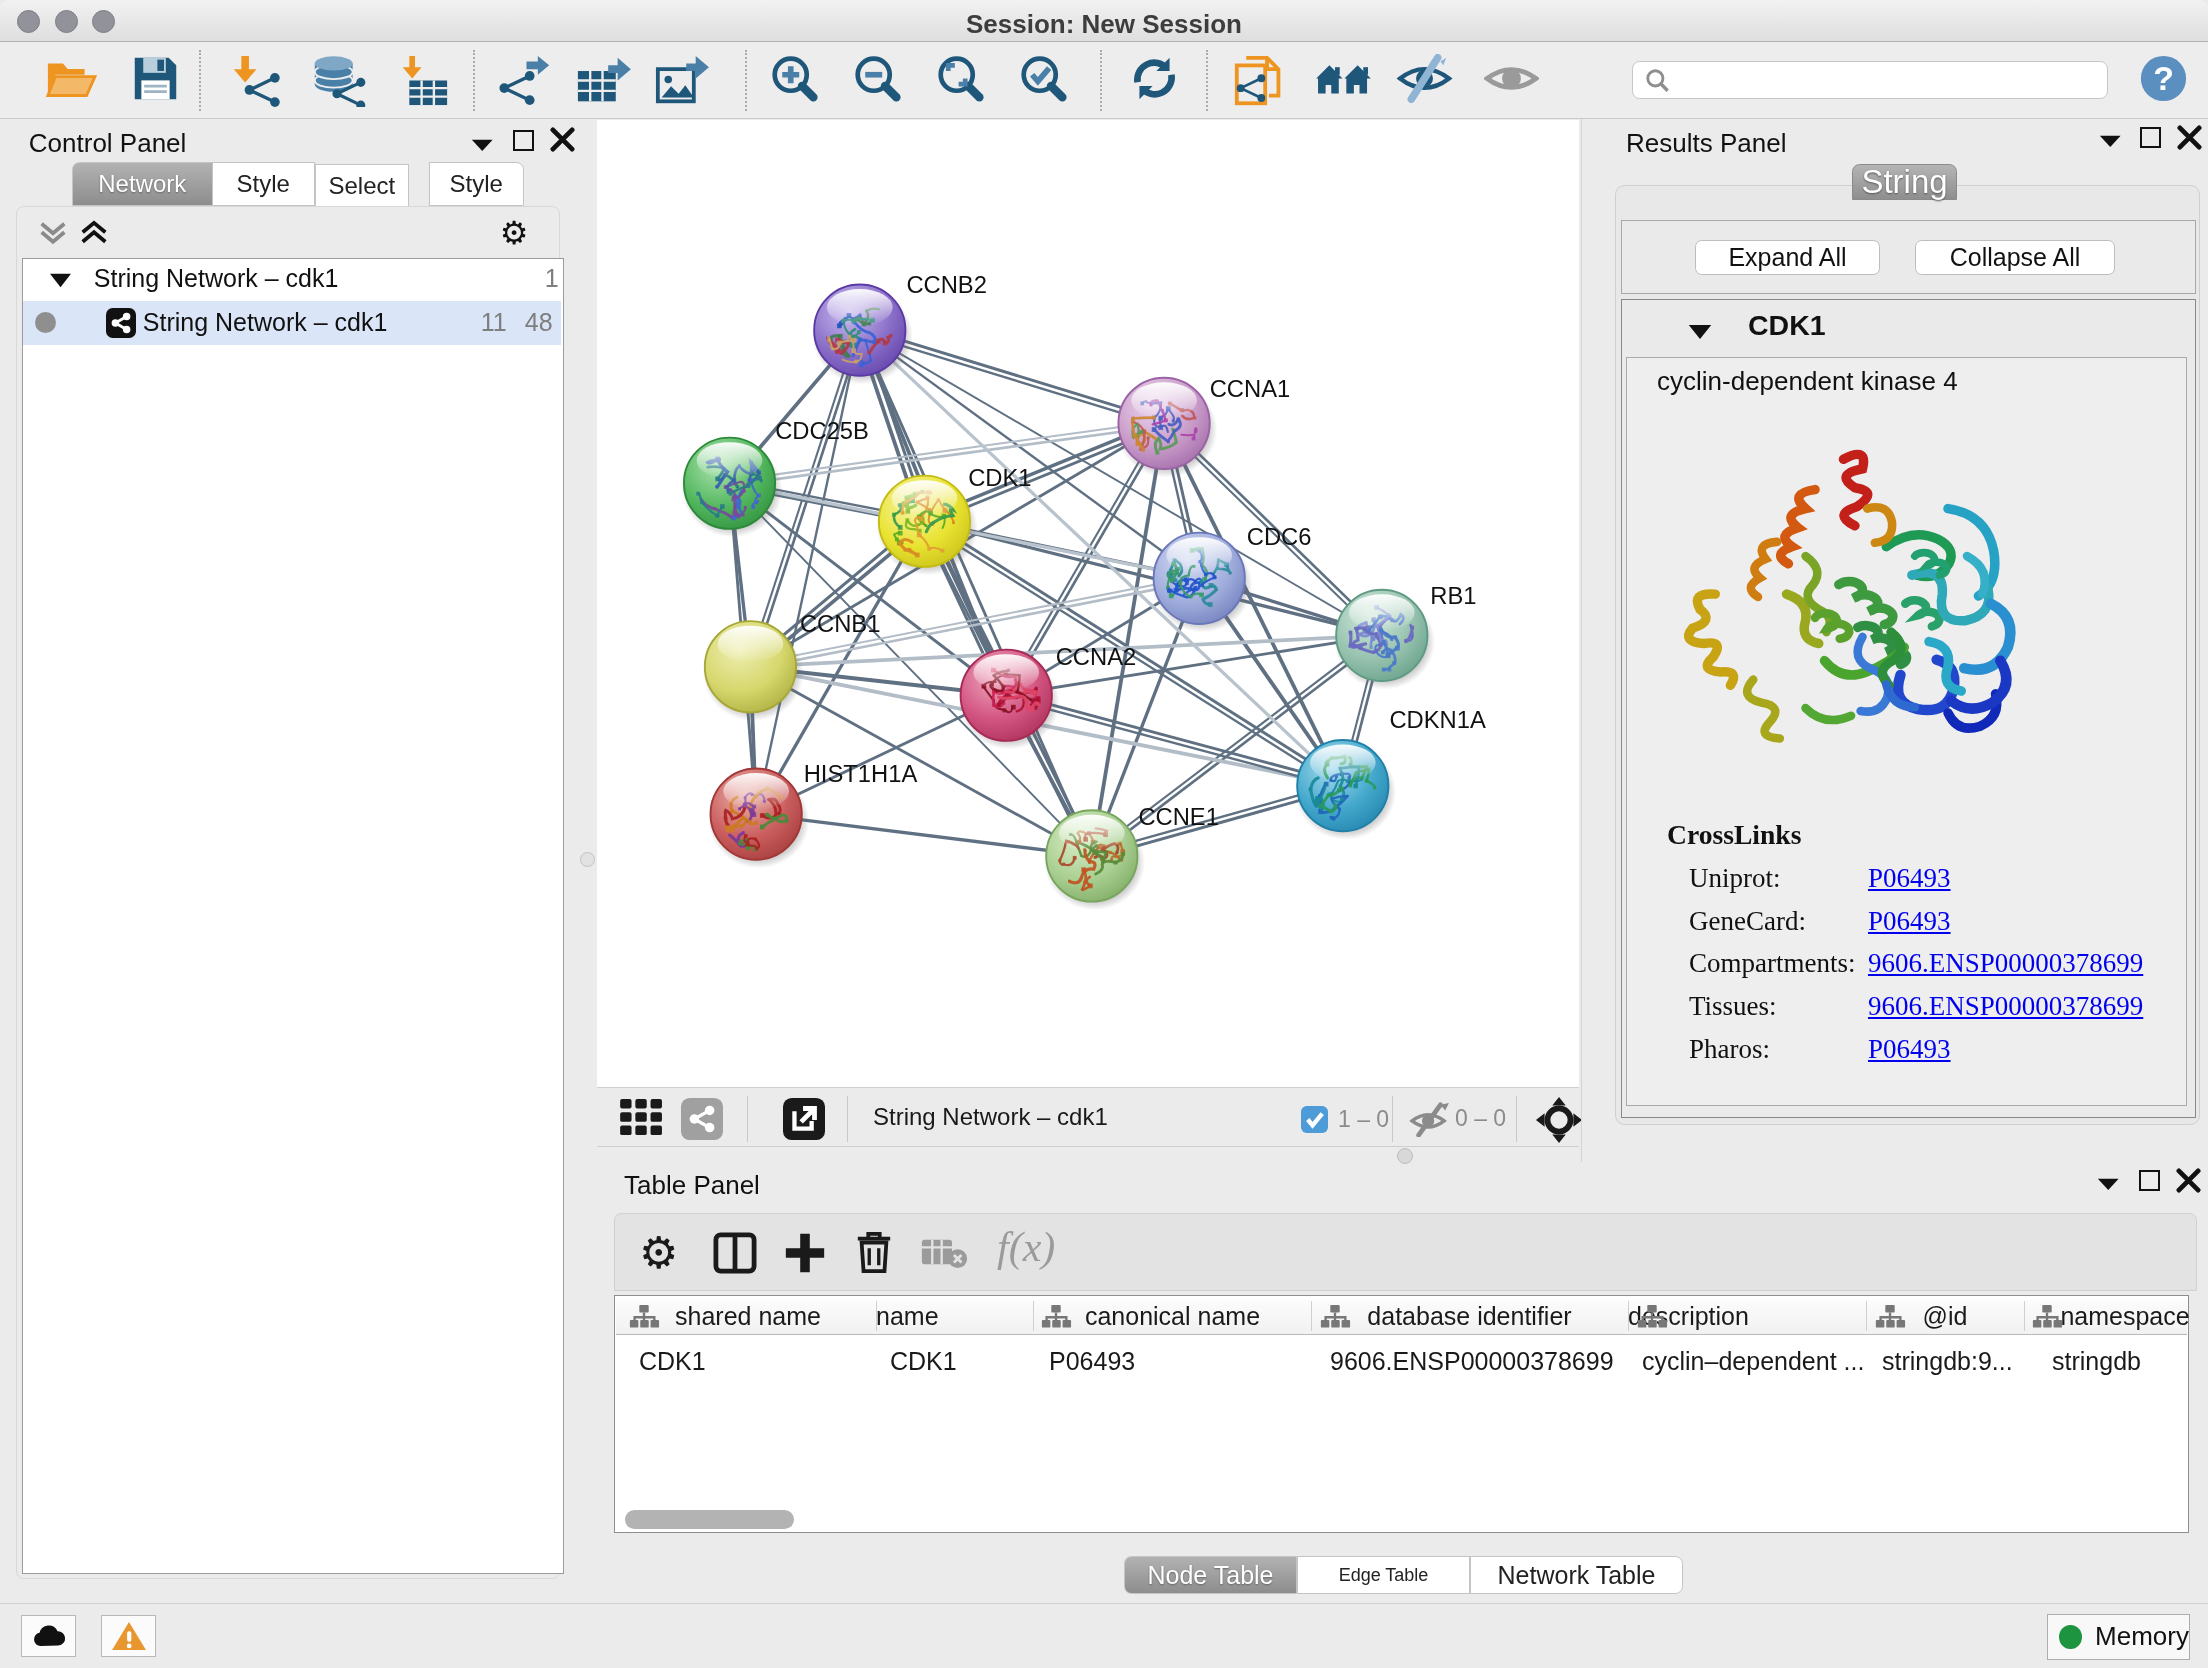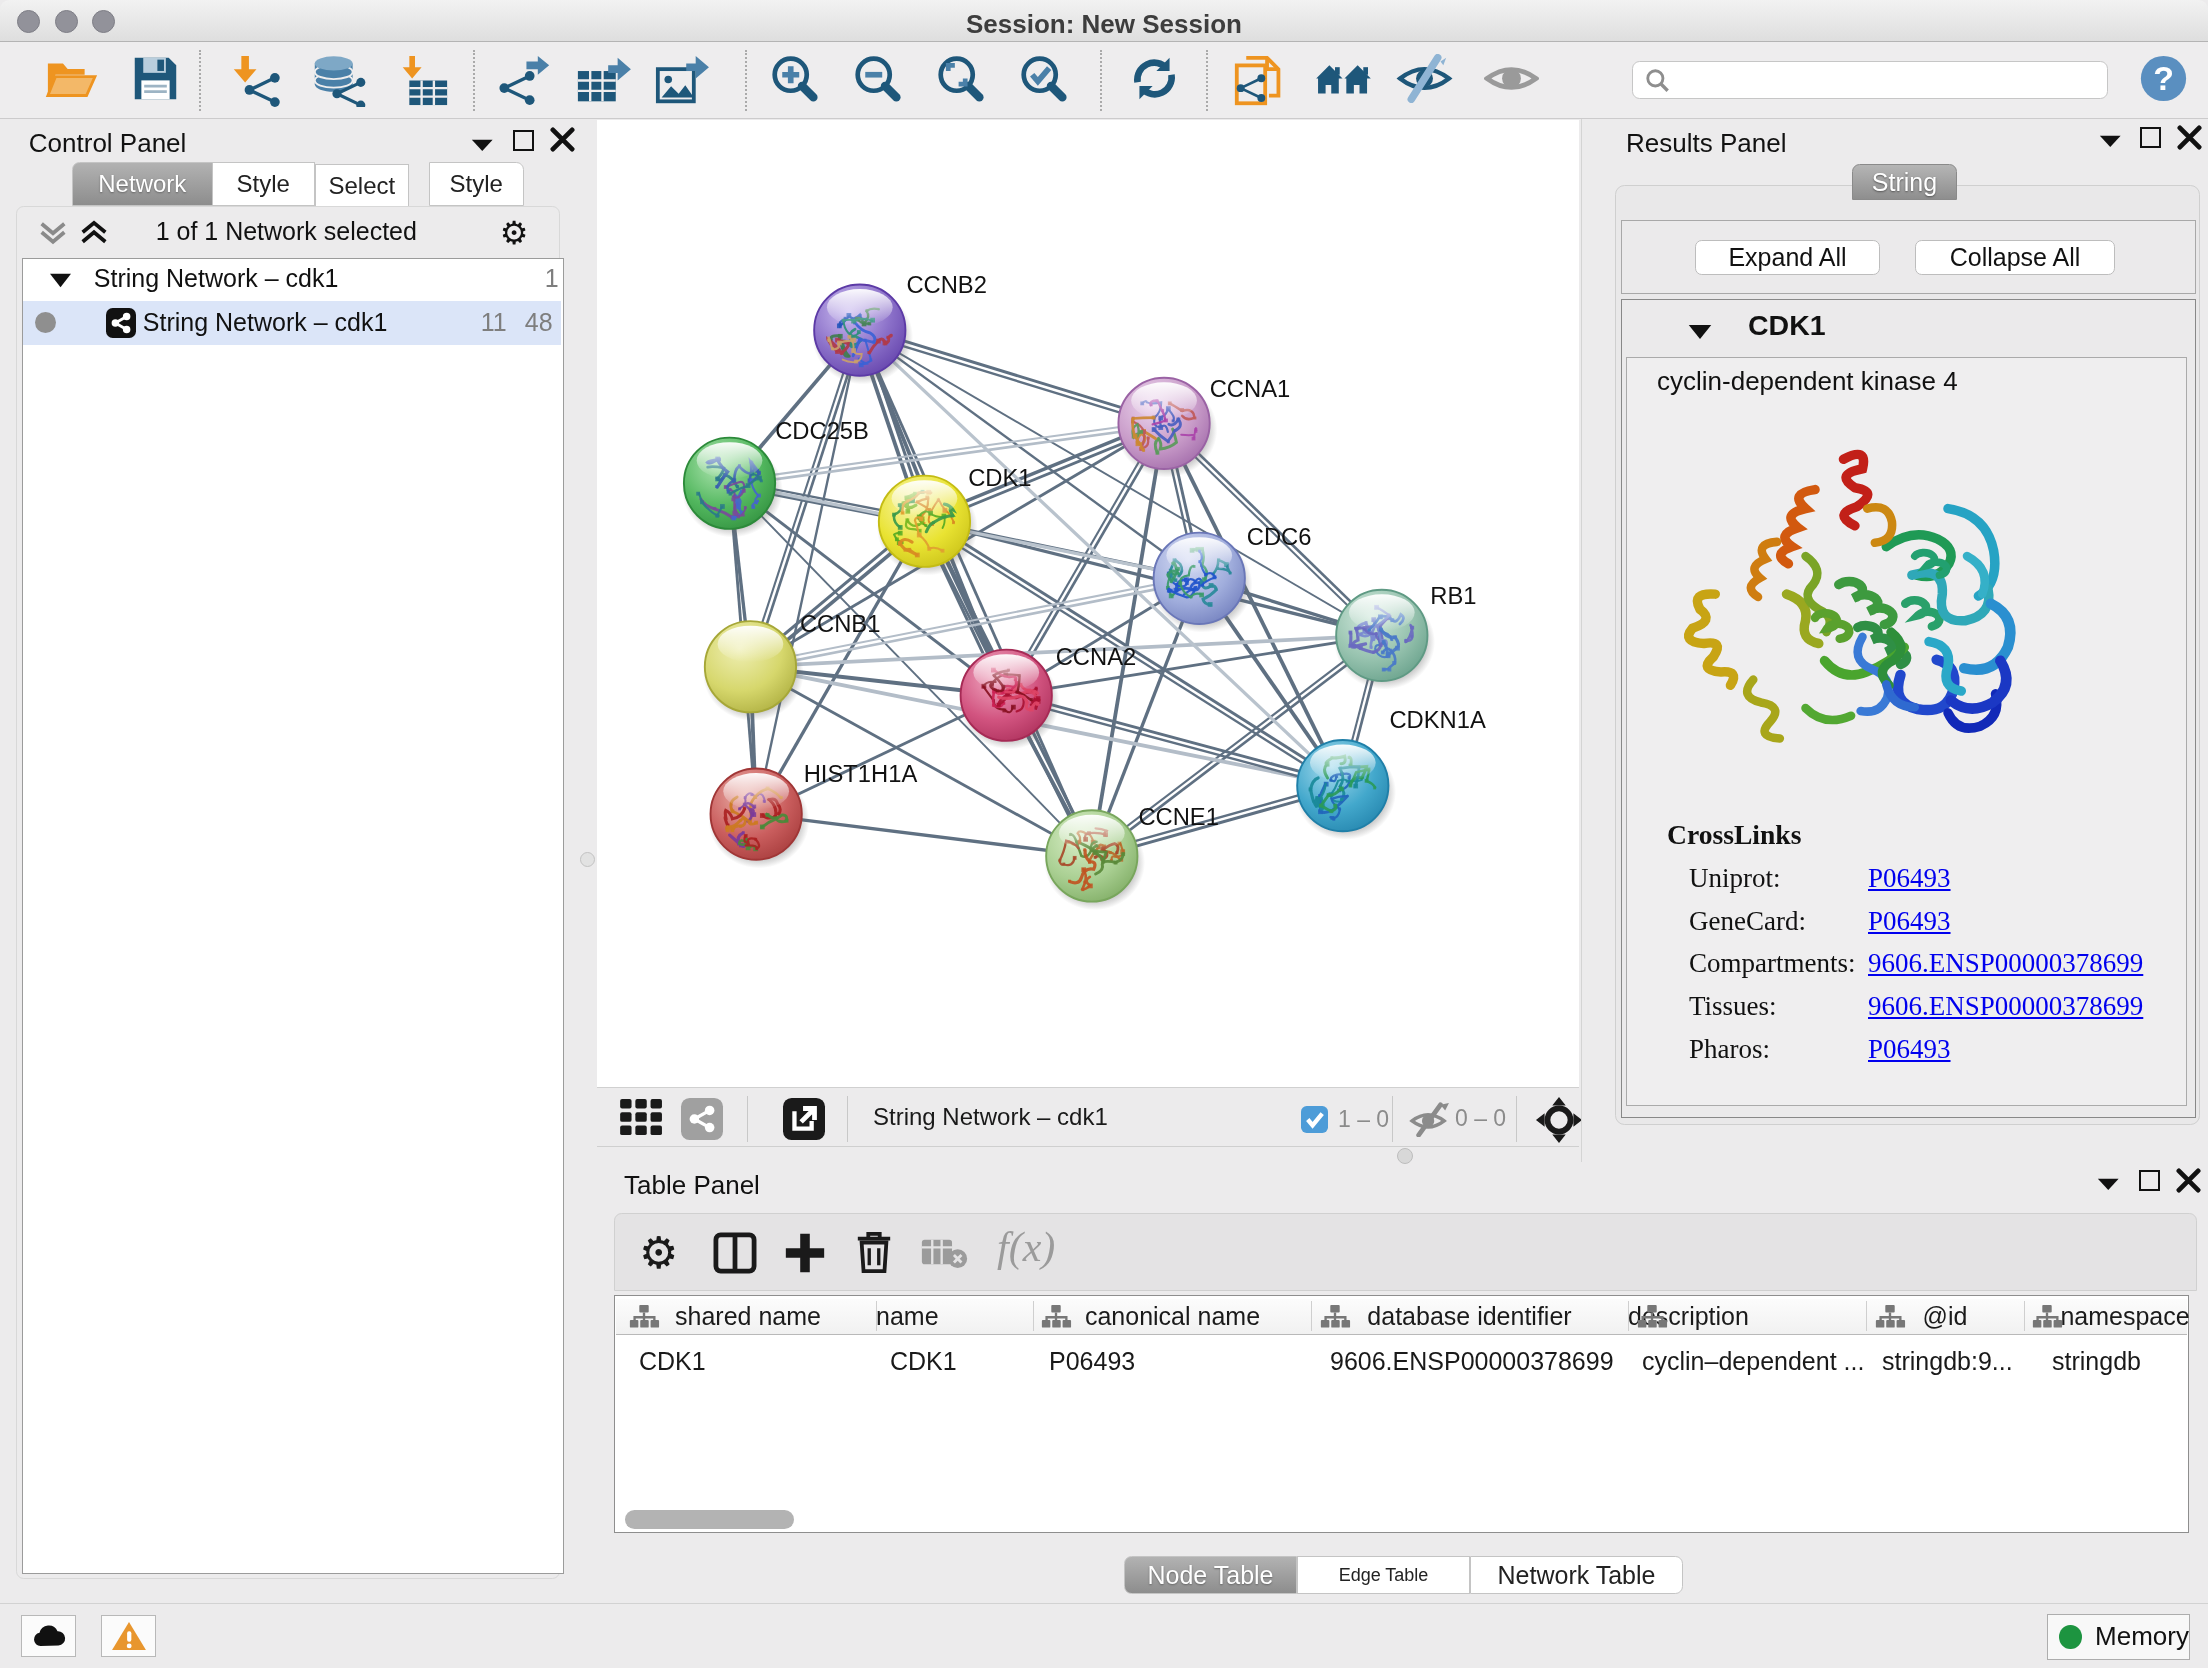--- a/index.html
+++ b/index.html
@@ -189,21 +189,20 @@
   <div class="abs tab" style="left:310px;top:45px;width:94px">Select</div>
   <div class="abs tab" style="left:424px;top:43px;width:95px;border-radius:0 7.6px 0 0">Style</div>
   <div class="abs" style="left:11.4px;top:87px;width:544px;height:1373px;border:1px solid #d8d8d8;border-radius:7.6px;background:#ecebec"></div>
 
   <div class="abs" style="left:31px;top:100px"><svg width="34" height="28.5" viewBox="0 0 36 30">
         <path d="M6 5 L18 15 L30 5 M6 14 L18 24 L30 14" stroke="#8a8a8a" stroke-width="4" fill="none"></path>
       </svg></div>
   <div class="abs" style="left:72px;top:100px"><svg width="34" height="28.5" viewBox="0 0 36 30">
         <path d="M6 14 L18 4 L30 14 M6 24 L18 14 L30 24" stroke="#111" stroke-width="4" fill="none"></path>
       </svg></div>
-  <div class="abs" style="left:0;top:98px;width:563px;text-align:center;font-size:25px;color:#111">1 of 1 Network selected</div>
   <div class="abs" style="left:495px;top:95px;font-size:32px;color:#111">⚙</div>
   <div id="treebox" class="abs">
     <div class="abs" style="left:24px;top:11.4px"><svg width="27" height="21" viewBox="0 0 28 22">
           <path d="M3 4 L25 4 L14 18 Z" fill="#111"></path>
         </svg></div>
     <div class="abs" style="left:71px;top:4.8px;font-size:25px;color:#111">String Network – cdk1</div>
     <div class="abs" style="left:522px;top:4.8px;font-size:25px;color:#7e7e7e">1</div>
     <div class="abs" style="left:0;top:42px;width:538px;height:44px;background:#dbe5f8">
       <div class="abs" style="left:12.4px;top:11.4px;width:21px;height:21px;border-radius:50%;background:#8f8f8f"></div>
       <div class="abs" style="left:83px;top:6.7px;width:30px;height:30px;background:#111;border-radius:6.7px">
@@ -1041,21 +1040,21 @@
 <div id="rpanel" class="abs">
     <div class="abs ptitle" style="left:44px;top:8.6px">Results Panel</div>
     <div class="abs" style="left:514px;top:13.3px"><svg width="28.5" height="17" viewBox="0 0 30 18">
         <path d="M4 4 L26 4 L15 16 Z" fill="#111"></path>
       </svg></div>
     <div class="abs" style="left:558px;top:7.6px;width:21px;height:21px;border:2.9px solid #111"></div>
     <div class="abs" style="left:595px;top:5.7px"><svg width="25" height="25" viewBox="0 0 26 26">
         <path d="M3 3 L23 23 M23 3 L3 23" stroke="#111" stroke-width="5" stroke-linecap="round"></path>
       </svg></div>
     <div class="abs" style="left:33px;top:66px;width:585px;height:940px;background:#e9e8e9;border:1px solid #cfcfcf;border-radius:9.5px"></div>
-    <div class="abs" style="left:270px;top:45px;width:105px;height:36px;background:linear-gradient(#b5b5b5,#8e8e8e);border:1px solid #8a8a8a;border-radius:7.6px 7.6px 0 0;color:#fff;font-size:25px;text-align:center;line-height:34px;text-shadow:0 1px 1.9px #555">String</div>
+    <div class="abs" style="left:270px;top:45px;width:105px;height:36px;background:linear-gradient(#b5b5b5,#8e8e8e);border:1px solid #8a8a8a;border-radius:7.6px 7.6px 0 0;color:#fff;font-size:33px;text-align:center;line-height:34px;text-shadow:0 1px 1.9px #555">String</div>
     <div class="abs" style="left:39px;top:101px;width:575px;height:74px;background:#ebeaeb;border:1.9px solid #a8a8a8"></div>
     <div class="abs" style="left:113px;top:121px;width:185px;height:35px;background:#fff;border:1px solid #bdbdbd;border-radius:6.7px;font-size:25px;color:#111;text-align:center;line-height:33px">Expand All</div>
     <div class="abs" style="left:333px;top:121px;width:200px;height:35px;background:#fff;border:1px solid #bdbdbd;border-radius:6.7px;font-size:25px;color:#111;text-align:center;line-height:33px">Collapse All</div>
     <div class="abs" style="left:39px;top:180px;width:575px;height:819px;background:#ebeaeb;border:1.9px solid #888"></div>
     <div class="abs" style="left:103px;top:202px"><svg width="30" height="21" viewBox="0 0 32 22">
         <path d="M4 4 L28 4 L16 19 Z" fill="#111"></path>
       </svg></div>
     <div class="abs" style="left:166px;top:190px;width:114px;font-size:28.5px;font-weight:bold;color:#111">CDK1</div>
     <div class="abs" style="left:44px;top:238px;width:561px;height:749px;background:#efeeef;border:1px solid #aaa"></div>
     <div class="abs" style="left:75px;top:247px;font-size:26px;color:#111">cyclin-dependent kinase 4</div>

